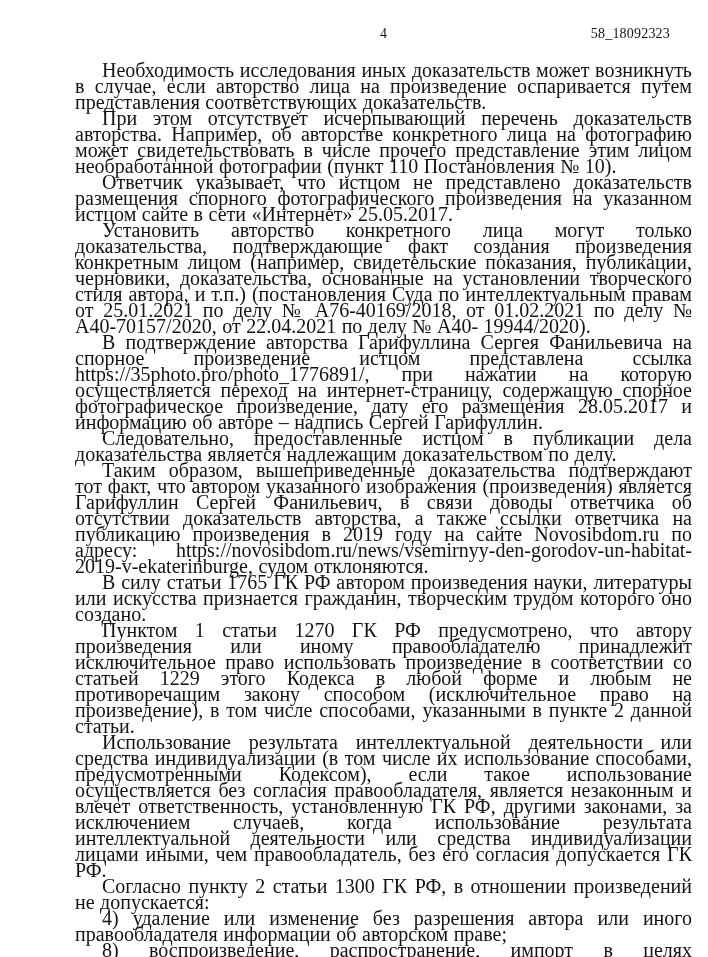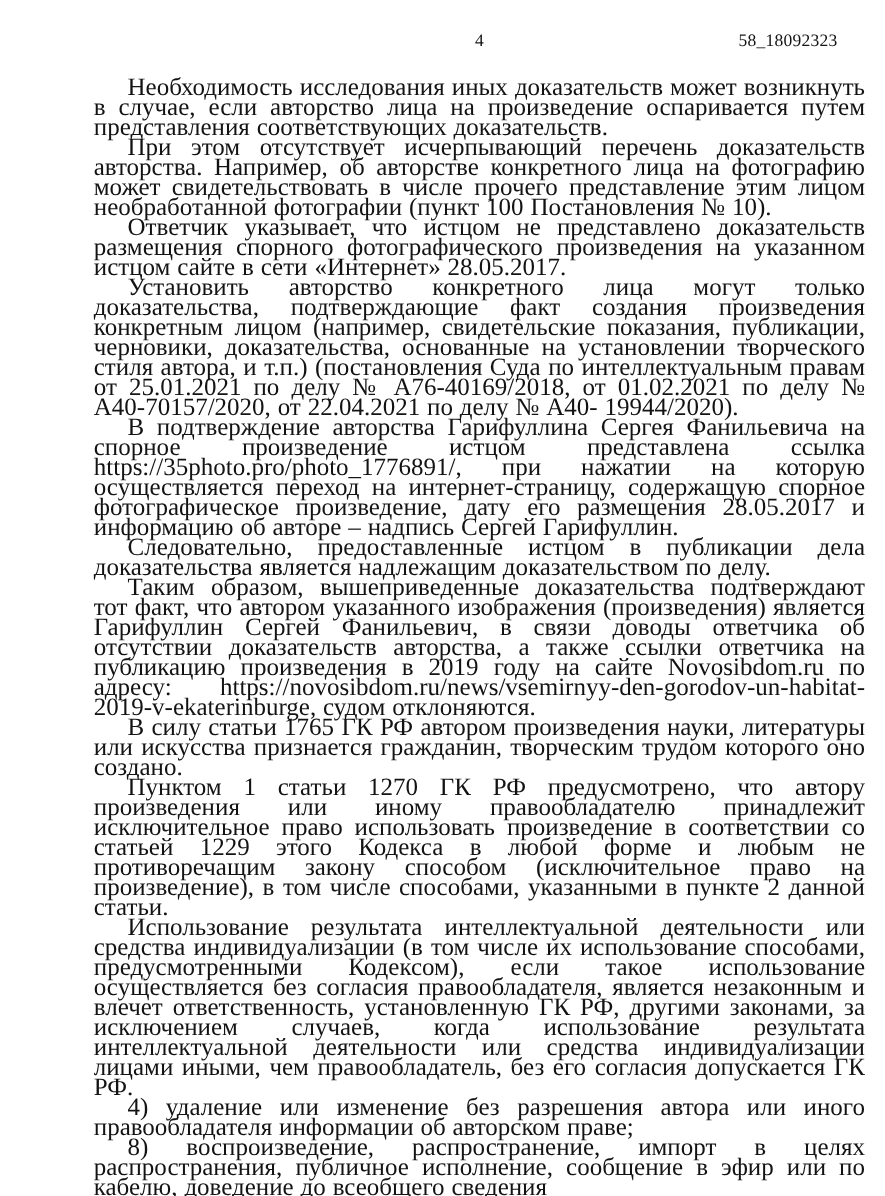--- a/index.html
+++ b/index.html
@@ -57,26 +57,27 @@
 
 <div class="page">
 
   <div class="page-header">
     <span class="page-number">4</span>
     <span class="case-number">58_18092323</span>
   </div>
 
   <div class="page-body">
     <p>Необходимость исследования иных доказательств может возникнуть в случае, если авторство лица на произведение оспаривается путем представления соответствующих доказательств.</p>
-    <p>При этом отсутствует исчерпывающий перечень доказательств авторства. Например, об авторстве конкретного лица на фотографию может свидетельствовать в числе прочего представление этим лицом необработанной фотографии (пункт 100 Постановления № 10).</p>
-    <p>Ответчик указывает, что истцом не представлено доказательств размещения спорного фотографического произведения на указанном истцом сайте в сети «Интернет» 28.05.2017.</p>
+    <p>При этом отсутствует исчерпывающий перечень доказательств авторства. Например, об авторстве конкретного лица на фотографию может свидетельствовать в числе прочего представление этим лицом необработанной фотографии (пункт 110 Постановления № 10).</p>
+    <p>Ответчик указывает, что истцом не представлено доказательств размещения спорного фотографического произведения на указанном истцом сайте в сети «Интернет» 25.05.2017.</p>
     <p>Установить авторство конкретного лица могут только доказательства, подтверждающие факт создания произведения конкретным лицом (например, свидетельские показания, публикации, черновики, доказательства, основанные на установлении творческого стиля автора, и т.п.) (постановления Суда по интеллектуальным правам от 25.01.2021 по делу № А76-40169/2018, от 01.02.2021 по делу № А40-70157/2020, от 22.04.2021 по делу № А40- 19944/2020).</p>
     <p>В подтверждение авторства Гарифуллина Сергея Фанильевича на спорное произведение истцом представлена ссылка https://35photo.pro/photo_1776891/, при нажатии на которую осуществляется переход на интернет-страницу, содержащую спорное фотографическое произведение, дату его размещения 28.05.2017 и информацию об авторе – надпись Сергей Гарифуллин.</p>
     <p>Следовательно, предоставленные истцом в публикации дела доказательства является надлежащим доказательством по делу.</p>
     <p>Таким образом, вышеприведенные доказательства подтверждают тот факт, что автором указанного изображения (произведения) является Гарифуллин Сергей Фанильевич, в связи доводы ответчика об отсутствии доказательств авторства, а также ссылки ответчика на публикацию произведения в 2019 году на сайте Novosibdom.ru по адресу: https://novosibdom.ru/news/vsemirnyy-den-gorodov-un-habitat-2019-v-ekaterinburge, судом отклоняются.</p>
     <p>В силу статьи 1765 ГК РФ автором произведения науки, литературы или искусства признается гражданин, творческим трудом которого оно создано.</p>
     <p>Пунктом 1 статьи 1270 ГК РФ предусмотрено, что автору произведения или иному правообладателю принадлежит исключительное право использовать произведение в соответствии со статьей 1229 этого Кодекса в любой форме и любым не противоречащим закону способом (исключительное право на произведение), в том числе способами, указанными в пункте 2 данной статьи.</p>
     <p>Использование результата интеллектуальной деятельности или средства индивидуализации (в том числе их использование способами, предусмотренными Кодексом), если такое использование осуществляется без согласия правообладателя, является незаконным и влечет ответственность, установленную ГК РФ, другими законами, за исключением случаев, когда использование результата интеллектуальной деятельности или средства индивидуализации лицами иными, чем правообладатель, без его согласия допускается ГК РФ.</p>
+    <p>Согласно пункту 2 статьи 1300 ГК РФ, в отношении произведений не допускается:</p>
     <p>4) удаление или изменение без разрешения автора или иного правообладателя информации об авторском праве;</p>
     <p>8) воспроизведение, распространение, импорт в целях распространения, публичное исполнение, сообщение в эфир или по кабелю, доведение до всеобщего сведения</p>
   </div>
 
 </div>
 
 </body></html>

